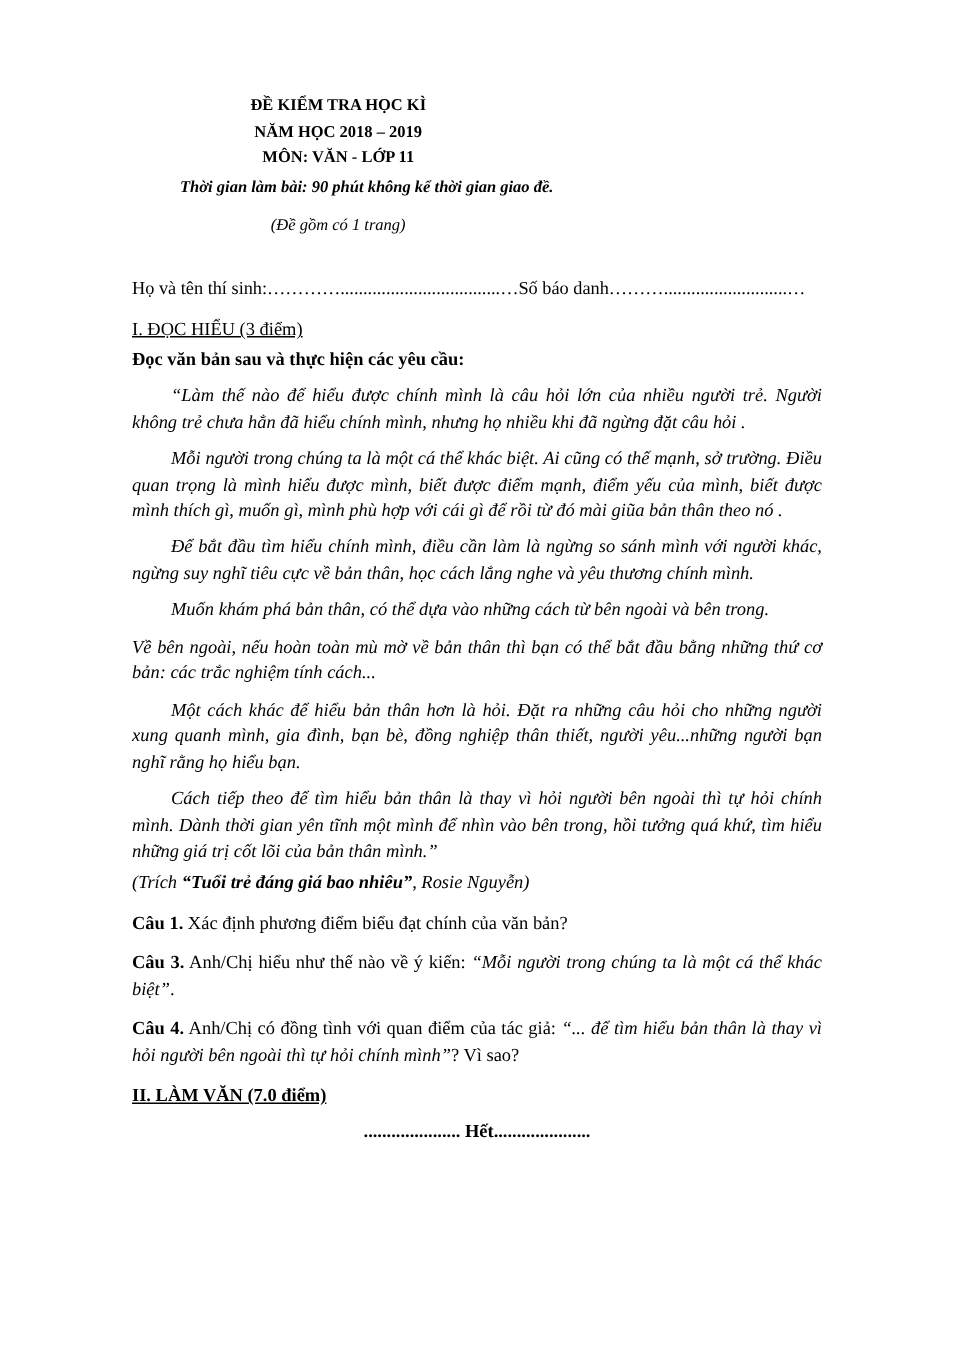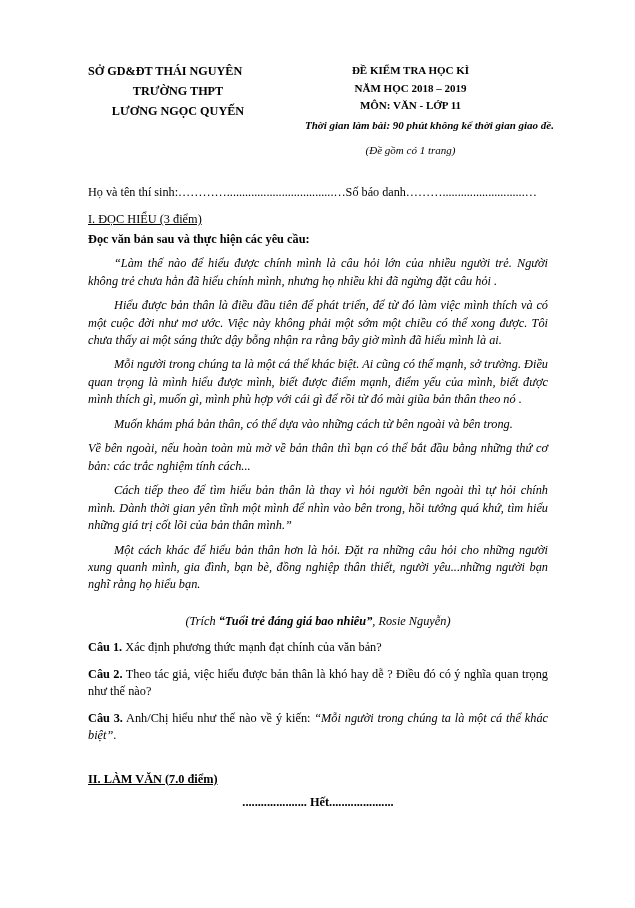--- a/index.html
+++ b/index.html
@@ -85,28 +85,28 @@
   p.para.noindent { text-indent: 0; }
   p.q {
     margin: 0;
     margin-top: 9px;
     text-align: justify;
     text-indent: 0;
   }
   p.q .qlabel { font-weight: bold; }
   p.q i { font-style: italic; }
   .source {
-    margin-top: 19px;
-    text-align: center;
+    margin-top: 4px;
+    text-align: left;
     font-style: italic;
     font-family: Liberation Serif, serif;
   }
   .source b { font-weight: bold; }
   .makeup {
-    margin-top: 26px;
+    margin-top: 10px;
     font-weight: bold;
   }
   p.lv {
     margin: 0;
     margin-top: 7px;
     text-align: justify;
     text-indent: 26px;
   }
   .dots {
     margin-top: 6px;
@@ -114,61 +114,56 @@
     font-weight: bold;
   }
 </style>
 </head>
 <body>
 
 <div class="page">
   <div class="content">
 
     <div class="header">
-      <div class="header-left">
-        <div class="line1">SỞ GD&amp;ĐT THÁI NGUYÊN</div>
-        <div>TRƯỜNG THPT</div>
-        <div>LƯƠNG NGỌC QUYẾN</div>
-      </div>
       <div class="header-right">
         <div class="b">ĐỀ KIỂM TRA HỌC KÌ</div>
         <div class="b">NĂM HỌC 2018 – 2019</div>
         <div class="b">MÔN: VĂN - LỚP 11</div>
         <div class="time">Thời gian làm bài: 90 phút không kể thời gian giao đề.</div>
         <div class="pages">(Đề gồm có 1 trang)</div>
       </div>
     </div>
 
     <div class="cand-line">Họ và tên thí sinh:…………...................................…Số báo danh………...........................…</div>
 
     <div class="sec-title">
       <u>I. ĐỌC HIỂU (3 điểm)</u>
     </div>
     <div class="sub-title">Đọc văn bản sau và thực hiện các yêu cầu:</div>
 
     <p class="para">“Làm thế nào để hiểu được chính mình là câu hỏi lớn của nhiều người trẻ. Người không trẻ chưa hẳn đã hiểu chính mình, nhưng họ nhiều khi đã ngừng đặt câu hỏi .</p>
-    <p class="para">Hiểu được bản thân là điều đầu tiên để phát triển, để từ đó làm việc mình thích và có một cuộc đời như mơ ước. Việc này không phải một sớm một chiều có thể xong được. Tôi chưa thấy ai một sáng thức dậy bỗng nhận ra rằng bây giờ mình đã hiểu mình là ai.</p>
     <p class="para">Mỗi người trong chúng ta là một cá thể khác biệt. Ai cũng có thế mạnh, sở trường. Điều quan trọng là mình hiểu được mình, biết được điểm mạnh, điểm yếu của mình, biết được mình thích gì, muốn gì, mình phù hợp với cái gì để rồi từ đó mài giũa bản thân theo nó .</p>
+    <p class="para">Để bắt đầu tìm hiểu chính mình, điều cần làm là ngừng so sánh mình với người khác, ngừng suy nghĩ tiêu cực về bản thân, học cách lắng nghe và yêu thương chính mình.</p>
     <p class="para">Muốn khám phá bản thân, có thể dựa vào những cách từ bên ngoài và bên trong.</p>
     <p class="para noindent">Về bên ngoài, nếu hoàn toàn mù mờ về bản thân thì bạn có thể bắt đầu bằng những thứ cơ bản: các trắc nghiệm tính cách...</p>
+    <p class="para">Một cách khác để hiểu bản thân hơn là hỏi. Đặt ra những câu hỏi cho những người xung quanh mình, gia đình, bạn bè, đồng nghiệp thân thiết, người yêu...những người bạn nghĩ rằng họ hiểu bạn.</p>
     <p class="para">Cách tiếp theo để tìm hiểu bản thân là thay vì hỏi người bên ngoài thì tự hỏi chính mình. Dành thời gian yên tĩnh một mình để nhìn vào bên trong, hồi tưởng quá khứ, tìm hiểu những giá trị cốt lõi của bản thân mình.”</p>
-    <p class="para">Một cách khác để hiểu bản thân hơn là hỏi. Đặt ra những câu hỏi cho những người xung quanh mình, gia đình, bạn bè, đồng nghiệp thân thiết, người yêu...những người bạn nghĩ rằng họ hiểu bạn.</p>
 
     <div class="source">
       <span>(Trích </span><b>“Tuổi trẻ đáng giá bao nhiêu”</b><span>, Rosie Nguyễn)</span>
     </div>
 
     <p class="q">
-      <span class="qlabel">Câu 1.</span><span> Xác định phương thức mạnh đạt chính của văn bản?</span>
-    </p>
-    <p class="q">
-      <span class="qlabel">Câu 2.</span><span> Theo tác giả, việc hiểu được bản thân là khó hay dễ ? Điều đó có ý nghĩa quan trọng như thế nào?</span>
+      <span class="qlabel">Câu 1.</span><span> Xác định phương điểm biểu đạt chính của văn bản?</span>
     </p>
     <p class="q">
       <span class="qlabel">Câu 3.</span><span> Anh/Chị hiểu như thế nào về ý kiến: </span><i>“Mỗi người trong chúng ta là một cá thể khác biệt”</i><span>.</span>
+    </p>
+    <p class="q">
+      <span class="qlabel">Câu 4.</span><span> Anh/Chị có đồng tình với quan điểm của tác giả: </span><i>“... để tìm hiểu bản thân là thay vì hỏi người bên ngoài thì tự hỏi chính mình”</i><span>? Vì sao?</span>
     </p>
 
     <div class="makeup">
       <u>II. LÀM VĂN (7.0 điểm)</u>
     </div>
 
     <div class="dots">..................... Hết.....................</div>
 
   </div>
 </div>

